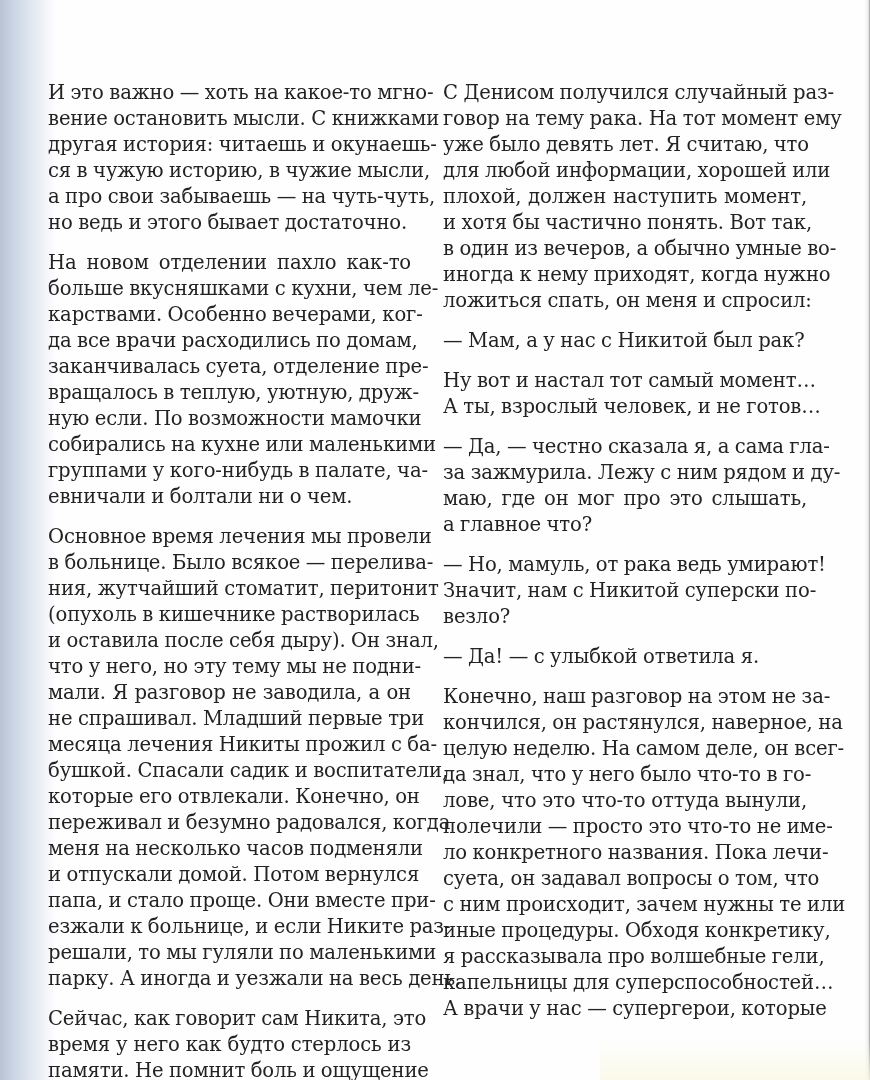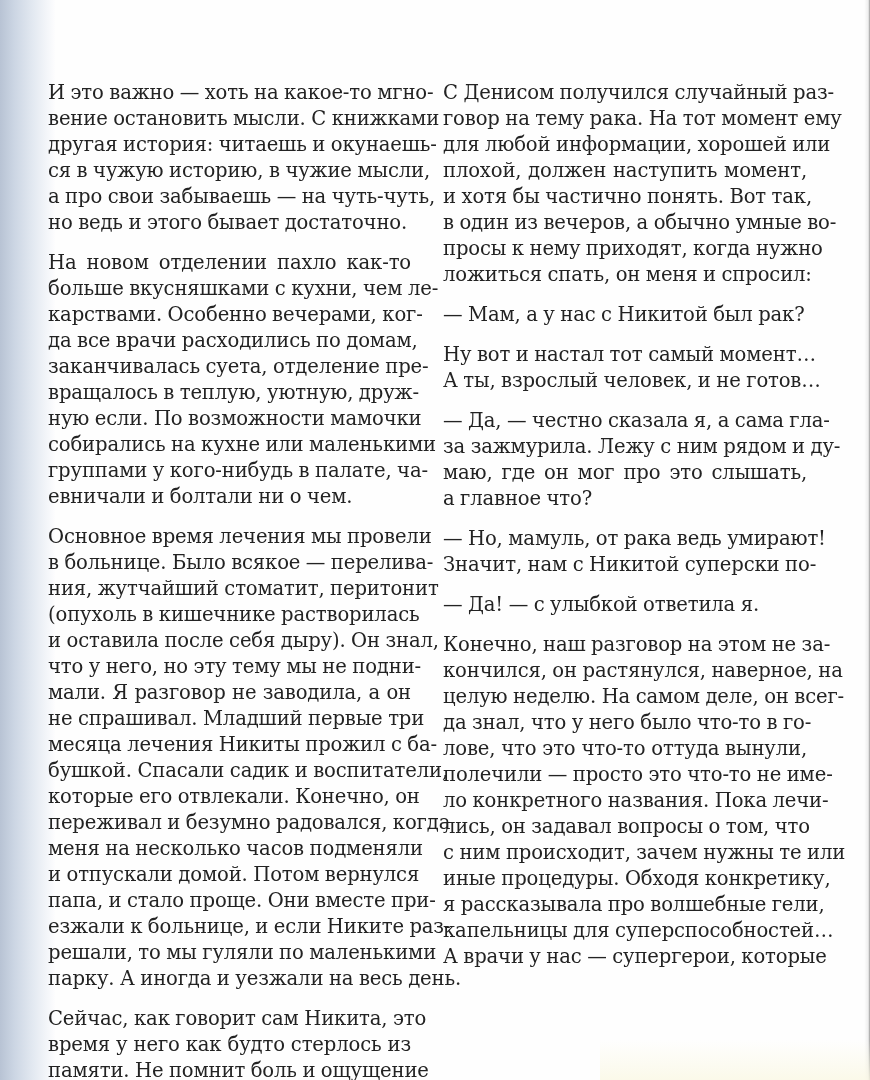--- a/index.html
+++ b/index.html
@@ -123,56 +123,58 @@
       <p class="para">
         <span class="line">Сейчас, как говорит сам Никита, это</span>
         <span class="line">время у него как будто стерлось из</span>
         <span class="line">памяти. Не помнит боль и ощущение</span>
       </p>
     </div>
   <div class="column col-right" id="col-right">
       <p class="para">
         <span class="line">С Денисом получился случайный раз-</span>
         <span class="line">говор на тему рака. На тот момент ему</span>
+        <span class="line">уже было девять лет. Я считаю, что</span>
         <span class="line">для любой информации, хорошей или</span>
         <span class="line">плохой, должен наступить момент,</span>
         <span class="line">и хотя бы частично понять. Вот так,</span>
         <span class="line">в один из вечеров, а обычно умные во-</span>
-        <span class="line">просы к нему приходят, когда нужно</span>
+        <span class="line">иногда к нему приходят, когда нужно</span>
         <span class="line last">ложиться спать, он меня и спросил:</span>
       </p>
       <p class="para">
         <span class="line last">— Мам, а у нас с Никитой был рак?</span>
       </p>
       <p class="para">
         <span class="line">Ну вот и настал тот самый момент…</span>
         <span class="line last">А ты, взрослый человек, и не готов…</span>
       </p>
       <p class="para">
         <span class="line">— Да, — честно сказала я, а сама гла-</span>
         <span class="line">за зажмурила. Лежу с ним рядом и ду-</span>
         <span class="line">маю, где он мог про это слышать,</span>
         <span class="line last">а главное что?</span>
       </p>
       <p class="para">
         <span class="line">— Но, мамуль, от рака ведь умирают!</span>
         <span class="line">Значит, нам с Никитой суперски по-</span>
+        <span class="line last">везло?</span>
       </p>
       <p class="para">
         <span class="line last">— Да! — с улыбкой ответила я.</span>
       </p>
       <p class="para">
         <span class="line">Конечно, наш разговор на этом не за-</span>
         <span class="line">кончился, он растянулся, наверное, на</span>
         <span class="line">целую неделю. На самом деле, он всег-</span>
         <span class="line">да знал, что у него было что-то в го-</span>
         <span class="line">лове, что это что-то оттуда вынули,</span>
         <span class="line">полечили — просто это что-то не име-</span>
         <span class="line">ло конкретного названия. Пока лечи-</span>
-        <span class="line">лись, он задавал вопросы о том, что</span>
+        <span class="line">суета, он задавал вопросы о том, что</span>
         <span class="line">с ним происходит, зачем нужны те или</span>
         <span class="line">иные процедуры. Обходя конкретику,</span>
         <span class="line">я рассказывала про волшебные гели,</span>
         <span class="line">капельницы для суперспособностей…</span>
         <span class="line">А врачи у нас — супергерои, которые</span>
       </p>
     </div>
 </div>
 
 </body></html>

